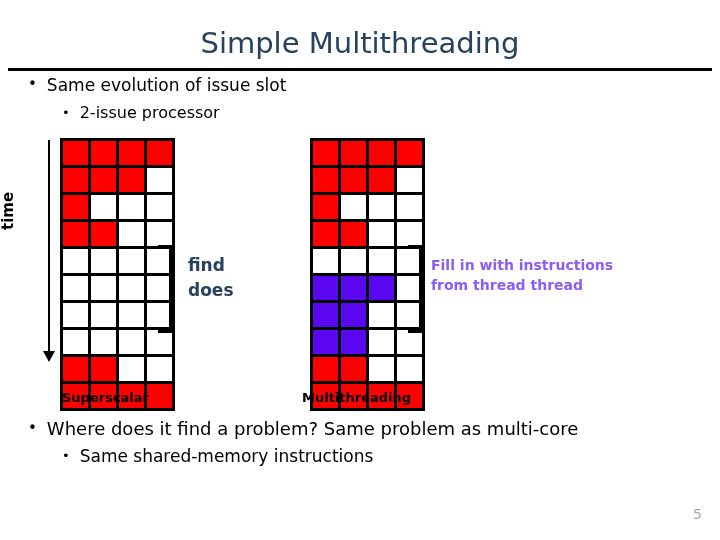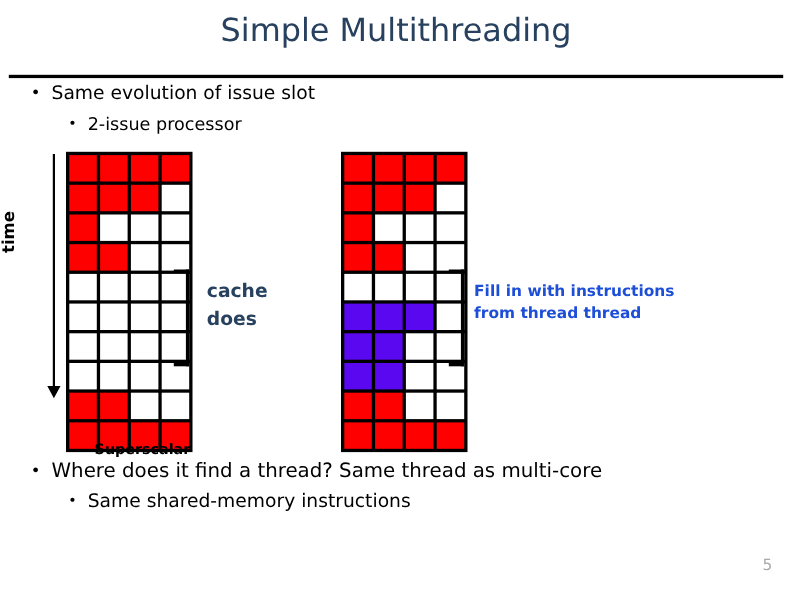--- a/index.html
+++ b/index.html
@@ -18,21 +18,21 @@
   #slide {
     position: relative;
     width: 720px;
     height: 540px;
   }
 
   
   .slide-title {
     position: absolute;
     left: 0;
-    top: 10px;
+    top: 26px;
     width: 720px;
     text-align: center;
     font-size: 29px;
     font-weight: 400;
     color: #27415f;
     font-family: "DejaVu Sans", sans-serif;
     letter-spacing: 0px;
     white-space: nowrap;
   }
   .title-rule {
@@ -137,36 +137,36 @@
     color: #27415f;
     line-height: 1.45;
     font-family: "DejaVu Sans", sans-serif;
   }
   .fill-text {
     position: absolute;
     left: 431px;
     top: 256px;
     font-size: 14px;
     font-weight: 700;
-    color: #1d4ed8;
+    color: #8b5cf6;
     line-height: 1.42;
     font-family: "DejaVu Sans", sans-serif;
     white-space: nowrap;
   }
 
   
   .caption {
     position: absolute;
     font-size: 13px;
     font-weight: 700;
     color: #000000;
     font-family: "DejaVu Sans", sans-serif;
     white-space: nowrap;
   }
-  .cap-superscalar    { left: 62px;  top: 402px; margin-left: 24px; }
+  .cap-superscalar    { left: 62px;  top: 390px; }
   .cap-multithreading { left: 302px; top: 390px; }
 
   
   .page-number {
     position: absolute;
     right: 18px;
     bottom: 18px;
     font-size: 14px;
     color: #a8a8a8;
     font-family: "DejaVu Sans", sans-serif;
@@ -275,34 +275,35 @@
       <div class="cell red"></div>
       <div class="cell red"></div>
       <div class="cell red"></div>
       <div class="cell red"></div>
     </div>
 
   <div class="bracket bracket-cache"></div>
   <div class="bracket bracket-fill"></div>
 
   <div class="cache-miss">
-    <div>cache</div>
+    <div>find</div>
     <div>does</div>
   </div>
 
   <div class="fill-text">
     <div>Fill in with instructions</div>
     <div>from thread thread</div>
   </div>
 
   <div class="caption cap-superscalar">Superscalar</div>
+  <div class="caption cap-multithreading">Multithreading</div>
 
   <div class="bullet b3">
     <span class="dot">•</span>
-    <span class="btxt">Where does it find a thread?  Same thread as multi-core</span>
+    <span class="btxt">Where does it find a problem?  Same problem as multi-core</span>
   </div>
   <div class="bullet b4">
     <span class="dot">•</span>
     <span class="btxt">Same shared-memory instructions</span>
   </div>
 
   <div class="page-number">5</div>
 
 </div>
 

